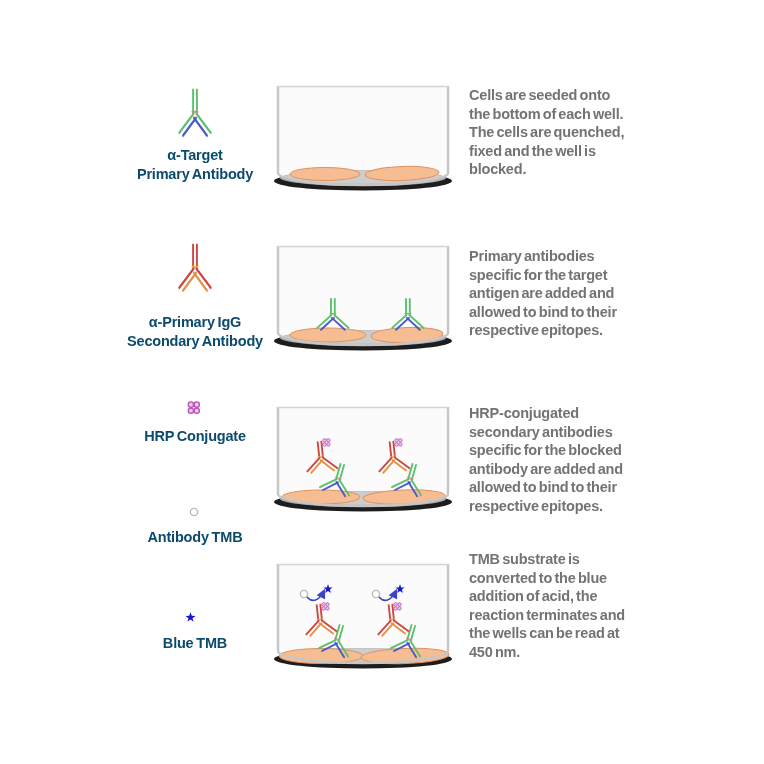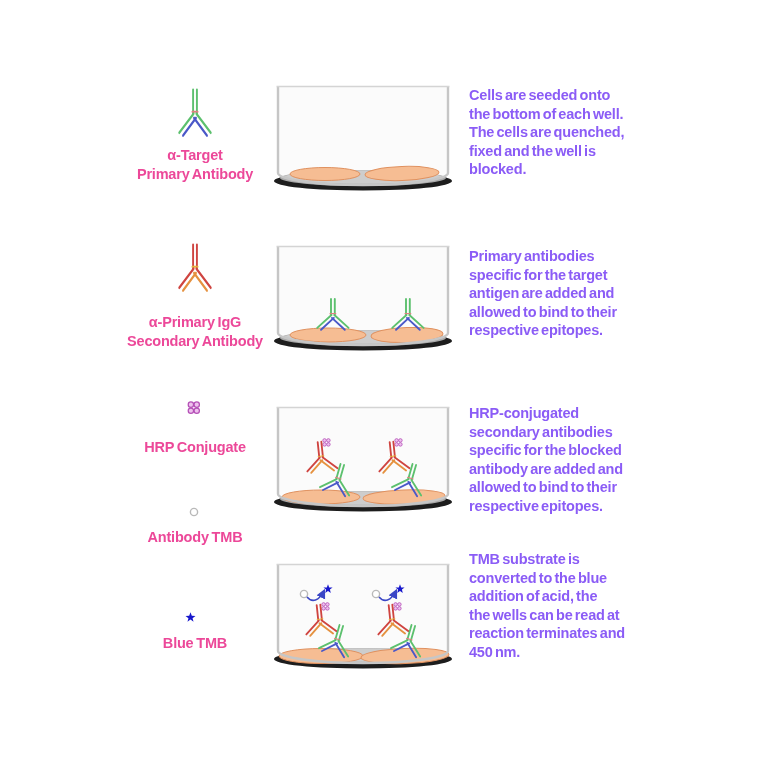--- a/index.html
+++ b/index.html
@@ -1,22 +1,22 @@
 <!DOCTYPE html>
 <html><head>
 <meta charset="utf-8">
 <style>
   html,body{margin:0;padding:0;background:#fff;}
   #canvas{position:relative;width:764px;height:764px;background:#ffffff;overflow:hidden;
           font-family:"Liberation Sans",sans-serif;}
   .abs{position:absolute;}
   .legend-label{position:absolute;text-align:center;font-weight:bold;font-size:14.5px;
-                line-height:19px;color:#ec4899;letter-spacing:-0.2px;word-spacing:-1px;}
+                line-height:19px;color:#0c4a6e;letter-spacing:-0.2px;word-spacing:-1px;}
   .desc{position:absolute;left:469px;font-weight:bold;font-size:14.5px;line-height:18.6px;
-        color:#8b5cf6;letter-spacing:-0.2px;word-spacing:-1.5px;white-space:nowrap;}
+        color:#737373;letter-spacing:-0.2px;word-spacing:-1.5px;white-space:nowrap;}
   svg{display:block;}
   #defs-holder{position:absolute;width:0;height:0;overflow:hidden;}
 </style>
 </head>
 <body>
 
 <div id="canvas">
 
   <svg id="defs-holder" aria-hidden="true">
     <defs>
@@ -84,21 +84,21 @@
     <use href="#ab-secondary"></use>
   </svg>
   <div class="legend-label" style="left:95px;top:313px;width:200px">
     <div>α-Primary IgG</div>
     <div>Secondary Antibody</div>
   </div>
 
   <svg class="abs" style="left:187px;top:401px" width="14" height="14" viewBox="0 0 11.5 11.5">
     <use href="#hrp-shape"></use>
   </svg>
-  <div class="legend-label" style="left:95px;top:438px;width:200px">
+  <div class="legend-label" style="left:95px;top:427px;width:200px">
     <div>HRP Conjugate</div>
   </div>
 
   <svg class="abs" style="left:188px;top:506px" width="12" height="12" viewBox="-6 -6 12 12">
     <use href="#tmb-shape"></use>
   </svg>
   <div class="legend-label" style="left:95px;top:528px;width:200px">
     <div>Antibody TMB</div>
   </div>
 
@@ -195,18 +195,18 @@
     <div>specific for the blocked</div>
     <div>antibody are added and</div>
     <div>allowed to bind to their</div>
     <div>respective epitopes.</div>
   </div>
 
   <div class="desc" style="top:550px">
     <div>TMB substrate is</div>
     <div>converted to the blue</div>
     <div>addition of acid, the</div>
+    <div>reaction terminates and</div>
     <div>the wells can be read at</div>
-    <div>reaction terminates and</div>
     <div>450 nm.</div>
   </div>
 
 </div>
 
 </body></html>

